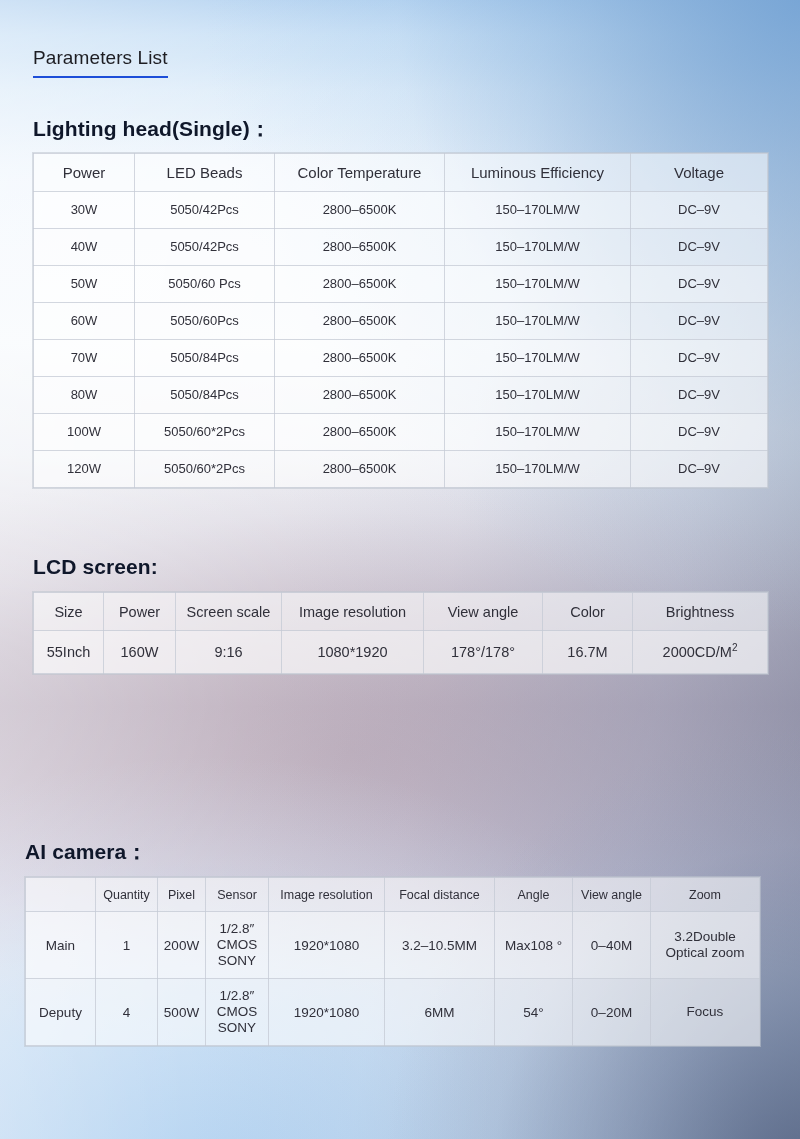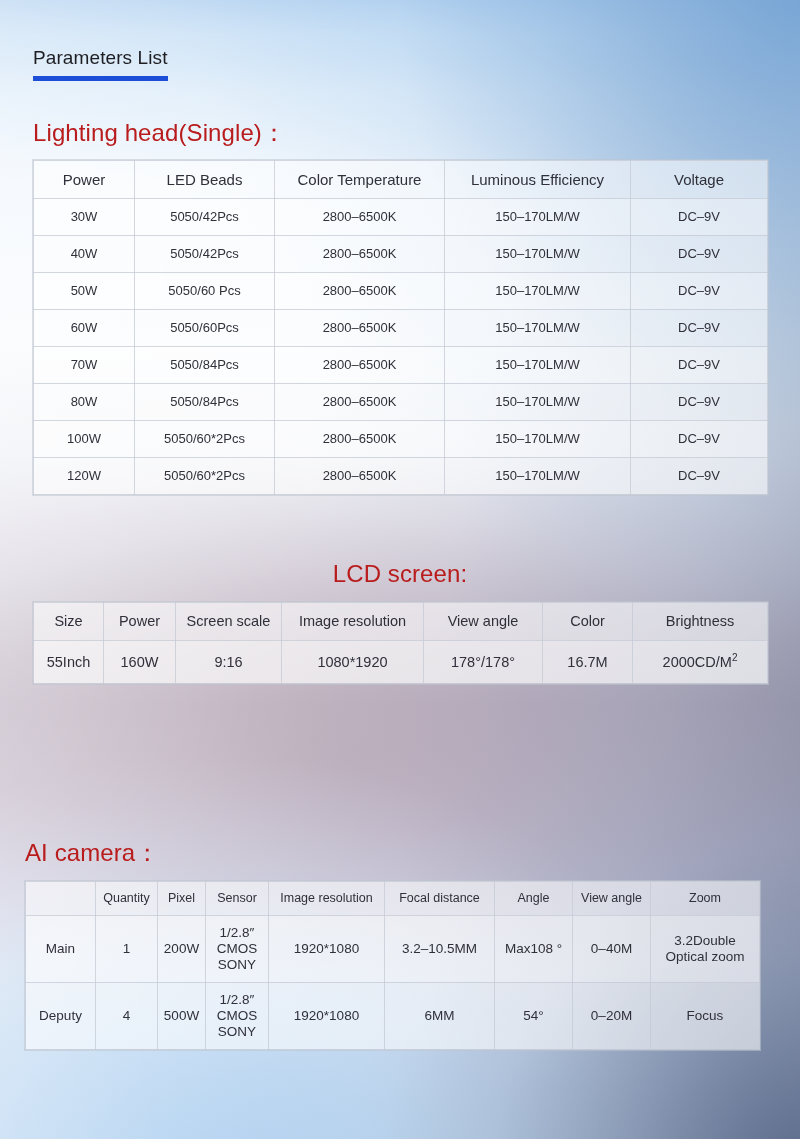--- a/index.html
+++ b/index.html
@@ -96,34 +96,34 @@
 
   
   .page-title {
     font-size: 19px;
     font-weight: 400;
     color: #1d1d22;
     letter-spacing: .1px;
     padding-top: 47px;
     padding-bottom: 6px;
     display: inline-block;
-    border-bottom: 5px solid #1d4ed8;
+    border-bottom: 2px solid #1d4ed8;
     line-height: 1.2;
   }
 
   
   .section-heading {
-    font-size: 24px;
-    font-weight: 400;
-    color: #b91c1c;
+    font-size: 21px;
+    font-weight: 700;
+    color: #0f172a;
     letter-spacing: .1px;
     line-height: 1.2;
   }
   .sec1-head { margin-top: 38px; margin-bottom: 12px; }
-  .sec2-head { margin-top: 12px; margin-bottom: 13px; text-align: center; }
+  .sec2-head { margin-top: 6px; margin-bottom: 13px; }
   .sec3-head { margin-top: 0; margin-bottom: 13px; }
 
   .sec2-wrap { position:absolute; left:33px; top:548px; width:734px; }
   .sec3-wrap { position:absolute; left:25px; top:839px; width:734px; }
 
   
   table.spec {
     width: 734px;
     border-collapse: collapse;
     table-layout: fixed;

